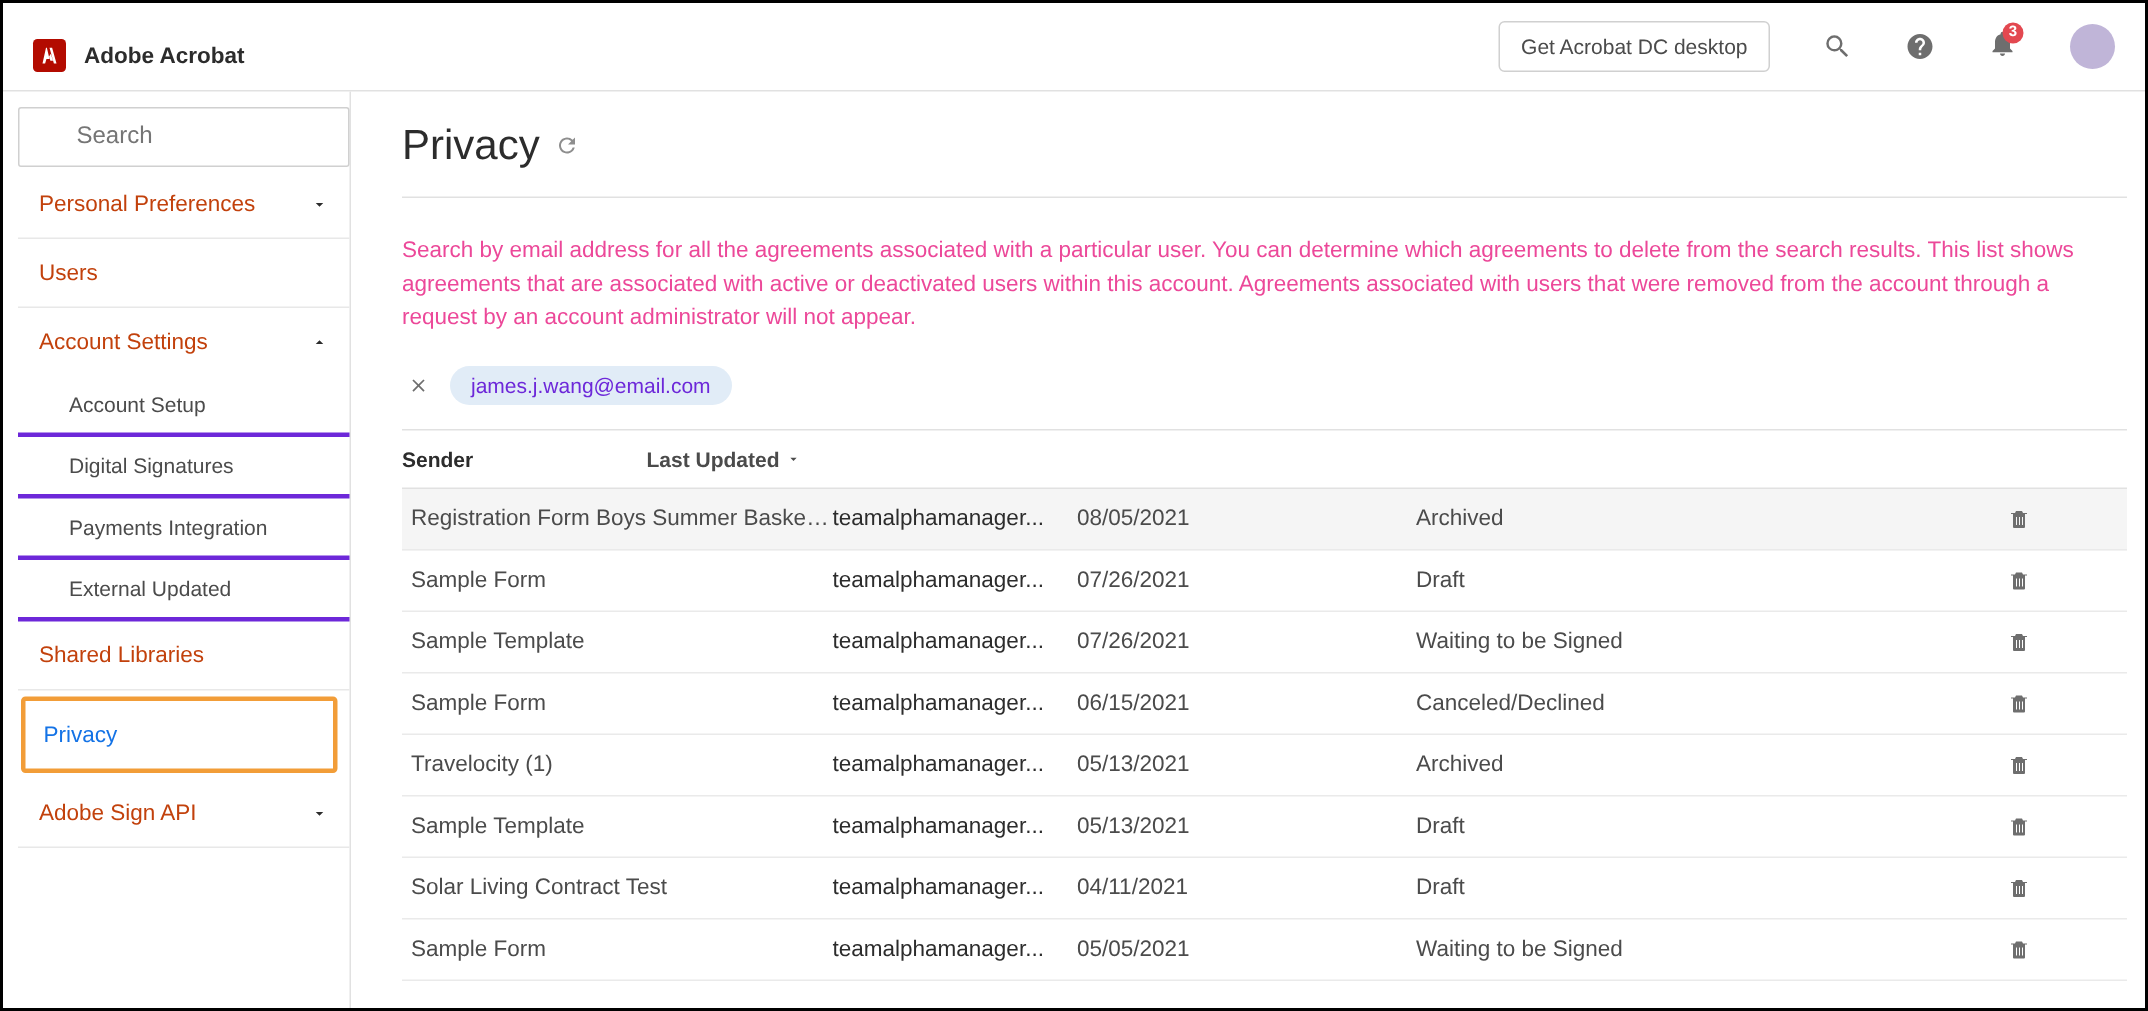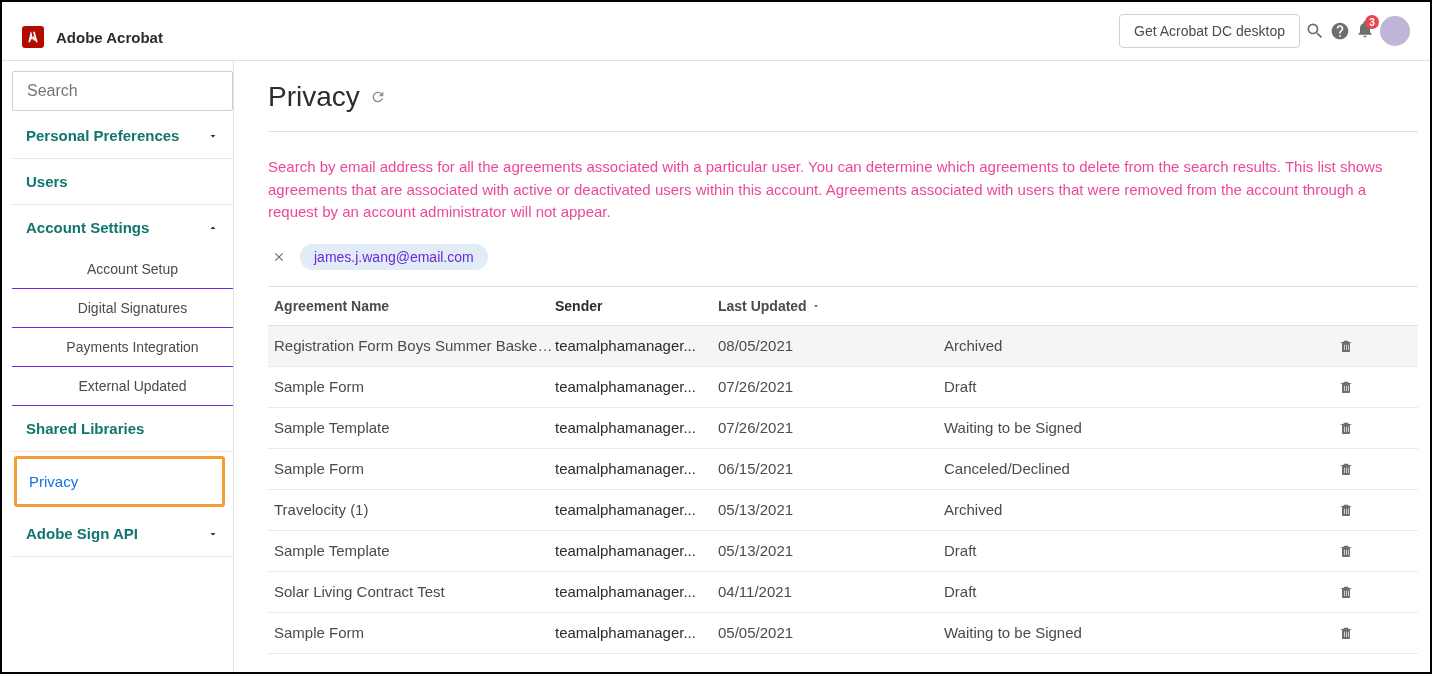--- a/index.html
+++ b/index.html
@@ -4,39 +4,39 @@
   <style>
     * { box-sizing: border-box; margin: 0; padding: 0; }
     body { font-family: 'Adobe Clean', -apple-system, BlinkMacSystemFont, 'Segoe UI', sans-serif; color: #2c2c2c; background: #fff; border: 2px solid #000; width: 1432px; height: 674px; overflow: hidden; }
     
     
     .app-header { display: flex; align-items: flex-end; justify-content: space-between; padding: 12px 20px; border-bottom: 1px solid #e1e1e1; }
     .app-header-left { display: flex; align-items: center; gap: 12px; }
     .logo { width: 22px; height: 22px; background: #b30b00; border-radius: 3px; display: flex; align-items: center; justify-content: center; }
     .logo svg { width: 14px; height: 14px; fill: #fff; }
     .app-name { font-size: 15px; font-weight: 600; color: #2c2c2c; }
-    .app-header-right { display: flex; align-items: center; gap: 5px; }
+    .app-header-right { display: flex; align-items: center; gap: 35px; }
     .desktop-btn { border: 1px solid #d0d0d0; background: #fff; padding: 8px 14px; border-radius: 4px; font-size: 14px; color: #4b4b4b; cursor: pointer; }
     .header-icon { width: 20px; height: 20px; fill: #6e6e6e; cursor: pointer; }
     .bell-wrapper { position: relative; }
     .badge { position: absolute; top: -4px; right: -4px; background: #e34850; color: #fff; font-size: 10px; font-weight: 700; border-radius: 50%; width: 14px; height: 14px; display: flex; align-items: center; justify-content: center; }
     .avatar { width: 30px; height: 30px; border-radius: 50%; background: #c0b5d8; cursor: pointer; }
     
     
     .layout { display: flex; height: calc(100% - 55px); }
     
     
     .sidebar { width: 232px; border-right: 1px solid #e1e1e1; padding: 10px 0 0 10px; overflow-y: auto; }
-    .search-box { border: 1px solid #d0d0d0; border-radius: 2px; padding: 10px 4px; display: flex; align-items: center; gap: 10px; margin-right: 0; margin-bottom: 2px; }
+    .search-box { border: 1px solid #d0d0d0; border-radius: 2px; padding: 10px 28px; display: flex; align-items: center; gap: 10px; margin-right: 0; margin-bottom: 2px; }
     .search-box svg { width: 18px; height: 18px; fill: #8e8e8e; }
     .search-box input { border: none; outline: none; font-size: 16px; color: #6e6e6e; flex: 1; background: transparent; }
-    .nav-item { display: flex; align-items: center; justify-content: space-between; padding: 14px 14px; font-size: 15px; color: #0f766e; cursor: pointer; border-bottom: 1px solid #e8e8e8; font-weight: bold; }
+    .nav-item { display: flex; align-items: center; justify-content: space-between; padding: 14px 14px; font-size: 15px; color: #c2410c; cursor: pointer; border-bottom: 1px solid #e8e8e8; }
     .nav-item.expanded { border-bottom: none; text-align: center; }
     .nav-item svg { width: 12px; height: 12px; fill: #2c2c2c; }
-    .sub-item { padding: 11px 14px 11px 34px; font-size: 14px; color: #4b4b4b; cursor: pointer; border-bottom: 1px solid #6d28d9; text-align: center; }
+    .sub-item { padding: 11px 14px 11px 34px; font-size: 14px; color: #4b4b4b; cursor: pointer; border-bottom: 3px solid #6d28d9; }
     .sub-item:last-of-type { border-bottom: 1px solid #e8e8e8; }
     .nav-item.active { color: #1473e6; font-weight: 500; }
     .highlight-box { border: 3px solid #f29d38; border-radius: 3px; margin: 4px 8px 4px 2px; padding: 0; }
     .highlight-box .nav-item { padding: 14px 12px; border-bottom: none; }
     
     
     .main { flex: 1; padding: 20px 0 0 34px; overflow-y: auto; }
     .page-title-row { display: flex; align-items: center; gap: 10px; padding-bottom: 18px; border-bottom: 1px solid #e1e1e1; margin-right: 12px; }
     .page-title { font-size: 28px; font-weight: 400; color: #2c2c2c; }
     .refresh-icon { width: 16px; height: 16px; fill: #8e8e8e; cursor: pointer; }
@@ -142,21 +142,20 @@
     </div>
     <p class="description">Search by email address for all the agreements associated with a particular user. You can determine which agreements to delete from the search results. This list shows agreements that are associated with active or deactivated users within this account. Agreements associated with users that were removed from the account through a request by an account administrator will not appear.</p>
     <div class="filter-row">
       <svg class="clear-icon" viewBox="0 0 24 24">
           <path d="M19 6.41L17.59 5 12 10.59 6.41 5 5 6.41 10.59 12 5 17.59 6.41 19 12 13.41 17.59 19 19 17.59 13.41 12z"></path>
         </svg>
       <span class="email-chip">james.j.wang@email.com</span>
     </div>
     <div class="table">
       <div class="table-header">
-        <div class="col-name">Agreement Name</div>
         <div class="col-sender">Sender</div>
         <div class="col-updated-header">
           <span>Last Updated</span>
           <svg class="sort-icon" viewBox="0 0 24 24">
               <path d="M7 10l5 5 5-5z"></path>
             </svg>
         </div>
         <div class="col-action"></div>
       </div>
       <div id="table-body">

